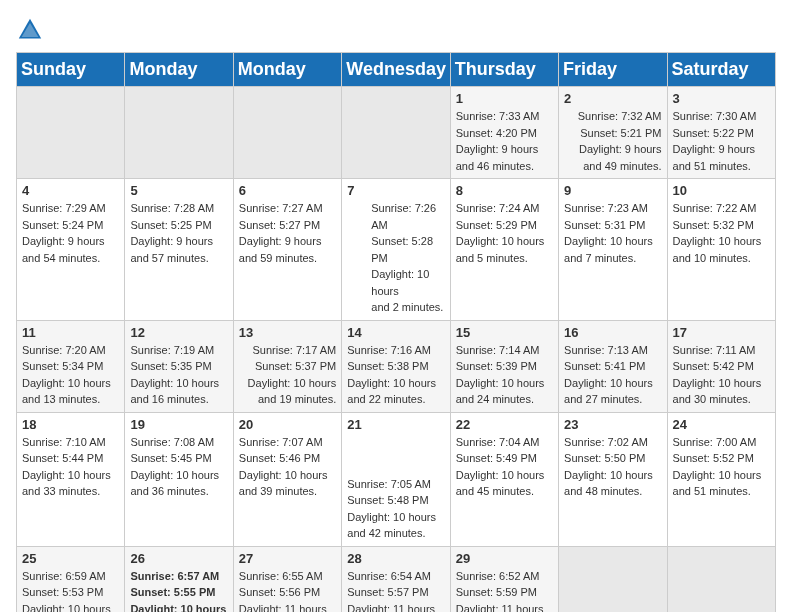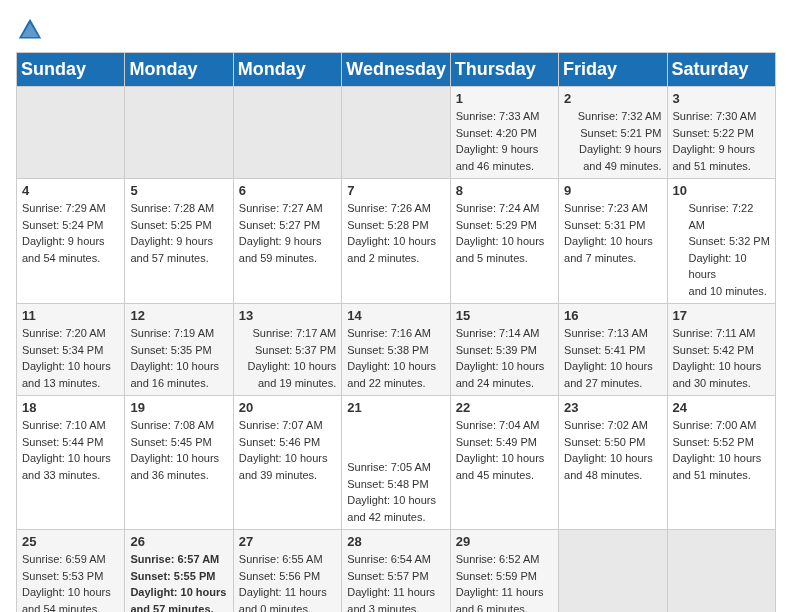--- a/index.html
+++ b/index.html
@@ -171,42 +171,42 @@
         </td>
         <td>
           <span class="day-number">6</span>
           <div class="day-info" style="white-space: pre-line;">Sunrise: 7:27 AM
 Sunset: 5:27 PM
 Daylight: 9 hours
 and 59 minutes.</div>
         </td>
         <td>
           <span class="day-number">7</span>
-          <div class="day-info" style="white-space: pre-line;">Sunrise: 7:26 AM
+          <div class="day-info" style="white-space: pre-line; margin-left: 24px;">Sunrise: 7:26 AM
 Sunset: 5:28 PM
 Daylight: 10 hours
 and 2 minutes.</div>
         </td>
         <td>
           <span class="day-number">8</span>
           <div class="day-info" style="white-space: pre-line;">Sunrise: 7:24 AM
 Sunset: 5:29 PM
 Daylight: 10 hours
 and 5 minutes.</div>
         </td>
         <td>
           <span class="day-number">9</span>
           <div class="day-info" style="white-space: pre-line;">Sunrise: 7:23 AM
 Sunset: 5:31 PM
 Daylight: 10 hours
 and 7 minutes.</div>
         </td>
         <td>
           <span class="day-number">10</span>
-          <div class="day-info" style="white-space: pre-line; margin-left: 16px;">Sunrise: 7:22 AM
+          <div class="day-info" style="white-space: pre-line;">Sunrise: 7:22 AM
 Sunset: 5:32 PM
 Daylight: 10 hours
 and 10 minutes.</div>
         </td>
       </tr>
       <tr>
         <td>
           <span class="day-number">11</span>
           <div class="day-info" style="white-space: pre-line;">Sunrise: 7:20 AM
 Sunset: 5:34 PM

